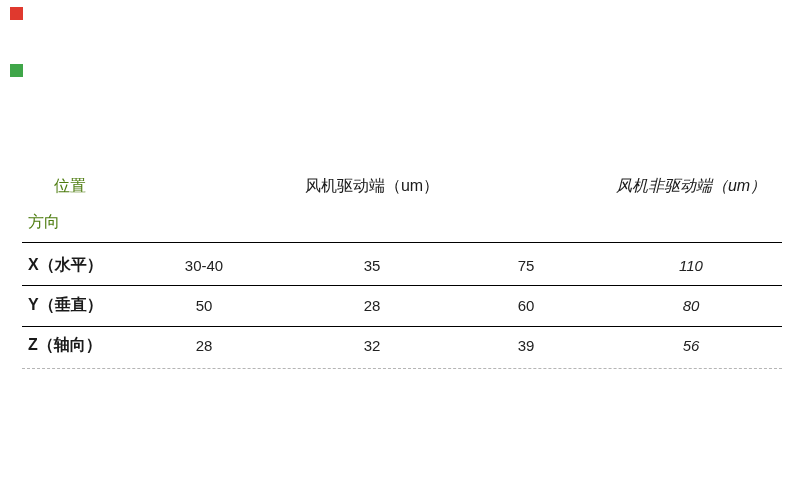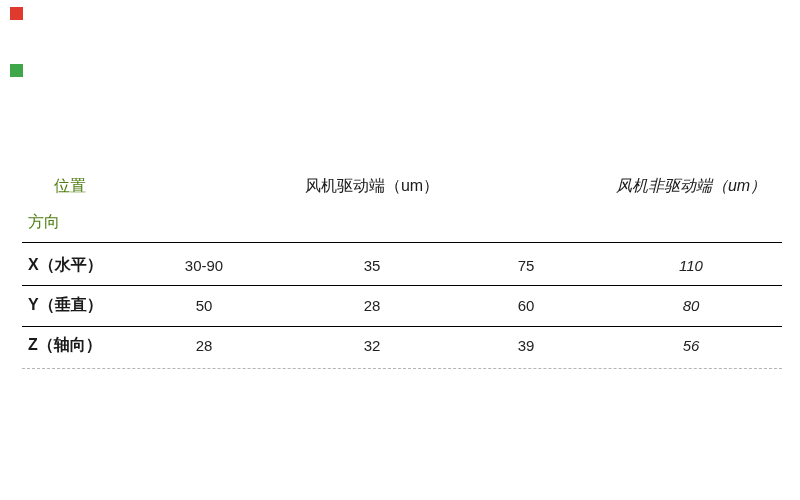--- a/index.html
+++ b/index.html
@@ -101,21 +101,21 @@
 
   <span class="hdr corner-top">位置</span>
   <span class="hdr corner-bottom">方向</span>
 
   <span class="colhead c2">风机驱动端（um）</span>
   <span class="colhead c4">风机非驱动端（um）</span>
 
   <div class="rule rule-1"></div>
 
   <span class="rowlabel row-x">X（水平）</span>
-  <span class="cell row-x c1">30-90</span>
+  <span class="cell row-x c1">30-40</span>
   <span class="cell row-x c2">35</span>
   <span class="cell row-x c3">75</span>
   <span class="cell row-x c4">110</span>
 
   <div class="rule rule-2"></div>
 
   <span class="rowlabel row-y">Y（垂直）</span>
   <span class="cell row-y c1">50</span>
   <span class="cell row-y c2">28</span>
   <span class="cell row-y c3">60</span>

